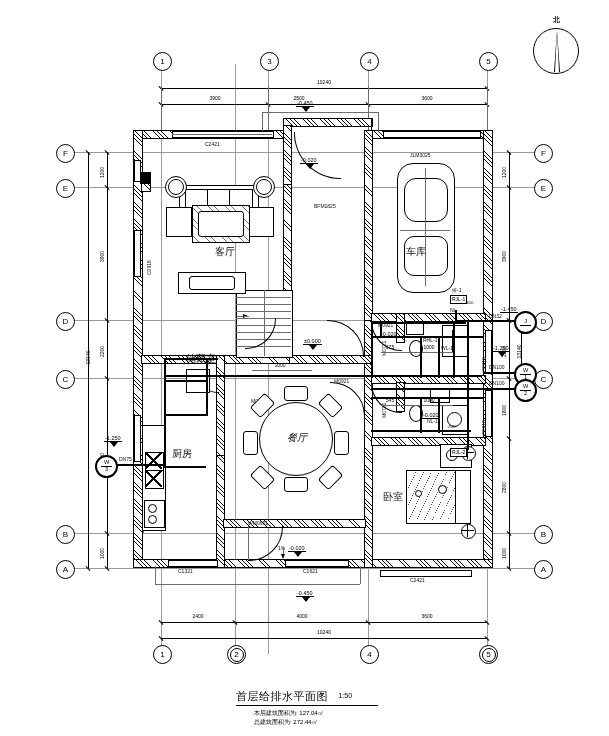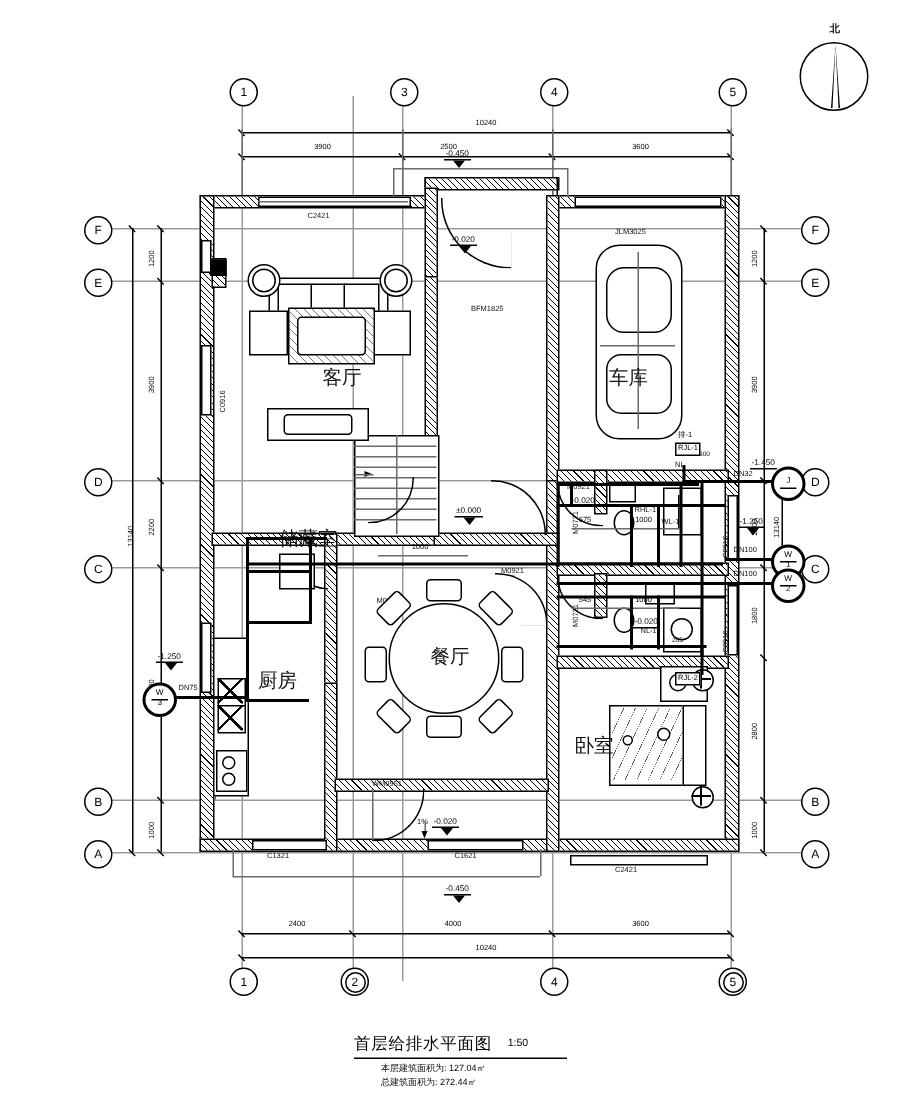--- a/index.html
+++ b/index.html
@@ -26,21 +26,21 @@
   
   .mh{position:absolute;width:19px;height:19px;border:2px solid #000;border-radius:50%;
       background:#fff;display:flex;flex-direction:column;align-items:center;justify-content:center;
       font-size:5.5px;line-height:5.5px;z-index:30;}
   .mh span{display:block;}
   .mh .bar{width:11px;height:0;border-top:1px solid #000;margin:0.4px 0;}
   
   .t{position:absolute;font-size:6px;line-height:7px;white-space:nowrap;color:#111;}
   .t.sm{font-size:5px;line-height:6px;}
   .t.xs{font-size:4.4px;line-height:5px;}
-  .t.rm{font-size:13px;}
+  .t.rm{font-size:10px;}
   .t.vert{transform-origin:left top;transform:rotate(-90deg);}
   
   .dimt{position:absolute;font-size:5px;line-height:5px;text-align:center;white-space:nowrap;}
   .dimt.v{transform-origin:center center;}
   
   .tick{position:absolute;width:6px;height:0;border-top:1px solid #000;
         transform-origin:center;transform:rotate(45deg);}
   
   .elev{position:absolute;font-size:5.5px;white-space:nowrap;}
   .elev .ln{display:block;border-bottom:1px solid #000;padding:0 1px;}
@@ -491,21 +491,21 @@
   <div class="dimt" style="left:412px;top:345px;width:34px;">1000</div>
   <div class="hl thin" style="left:381px;top:405px;width:72px;"></div>
   <div class="dimt" style="left:375px;top:398px;width:30px;">545</div>
   <div class="dimt" style="left:412px;top:398px;width:34px;">1000</div>
   <div class="hl thin" style="left:252px;top:370px;width:60px;"></div>
   <div class="dimt" style="left:255px;top:363px;width:50px;">1000</div>
 
   <div class="t rm" style="left:215px;top:248px;">客厅</div>
   <div class="t rm" style="left:186px;top:355px;">储藏室</div>
   <div class="t rm" style="left:172px;top:450px;">厨房</div>
-  <div class="t rm" style="left:287px;top:434px;">餐厅</div>
+  <div class="t rm" style="left:287px;top:434px;font-style:italic;">餐厅</div>
   <div class="t rm" style="left:406px;top:248px;">车库</div>
   <div class="t rm" style="left:383px;top:493px;">卧室</div>
 
   <div id="titleblock">
     <span class="tt">首层给排水平面图</span>
     <span class="sc">1:50</span>
     <div class="rule"></div>
     <div class="note">本层建筑面积为: 127.04㎡</div>
     <div class="note" style="margin-top:0;">总建筑面积为: 272.44㎡</div>
   </div>

